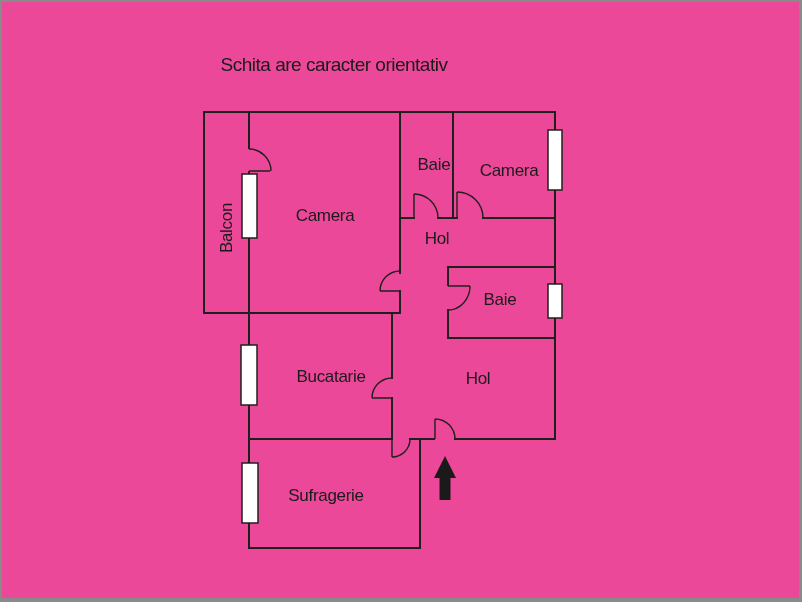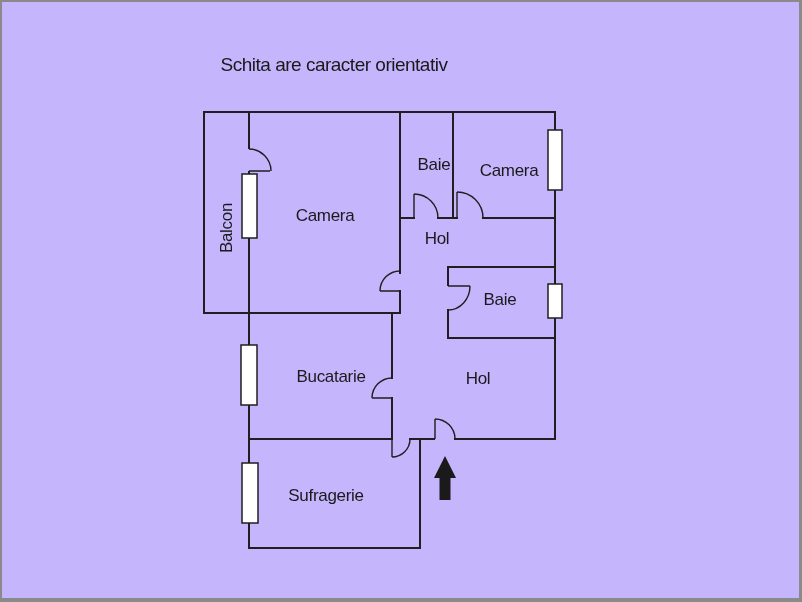--- a/index.html
+++ b/index.html
@@ -1,19 +1,19 @@
 <!DOCTYPE html>
 <html><head>
 <meta charset="utf-8">
 <style>
   html,body{margin:0;padding:0;background:#ffffff;font-family:"Liberation Sans",sans-serif;}
   .frame{
     position:relative;
     width:802px;height:602px;
-    background:#c4b5fd;
+    background:#ec4899;
     box-shadow: inset 0 0 0 2px #8a8a8a, inset -3px -4px 0 0 #8a8a8a;
     overflow:hidden;
   }
   svg{display:block;width:802px;height:602px;}
   .wall{fill:none;stroke:#1f1f1f;stroke-width:2;stroke-linecap:square;}
   .door{fill:none;stroke:#1f1f1f;stroke-width:1.4;}
   .window{fill:#ffffff;stroke:#1f1f1f;stroke-width:1.5;}
   .room-label{fill:#1a1a1a;font-size:17px;letter-spacing:-0.3px;text-anchor:middle;}
   .plan-title{fill:#1a1a1a;font-size:19px;letter-spacing:-0.5px;text-anchor:middle;}
   .arrow{fill:#1a1a1a;stroke:none;}

